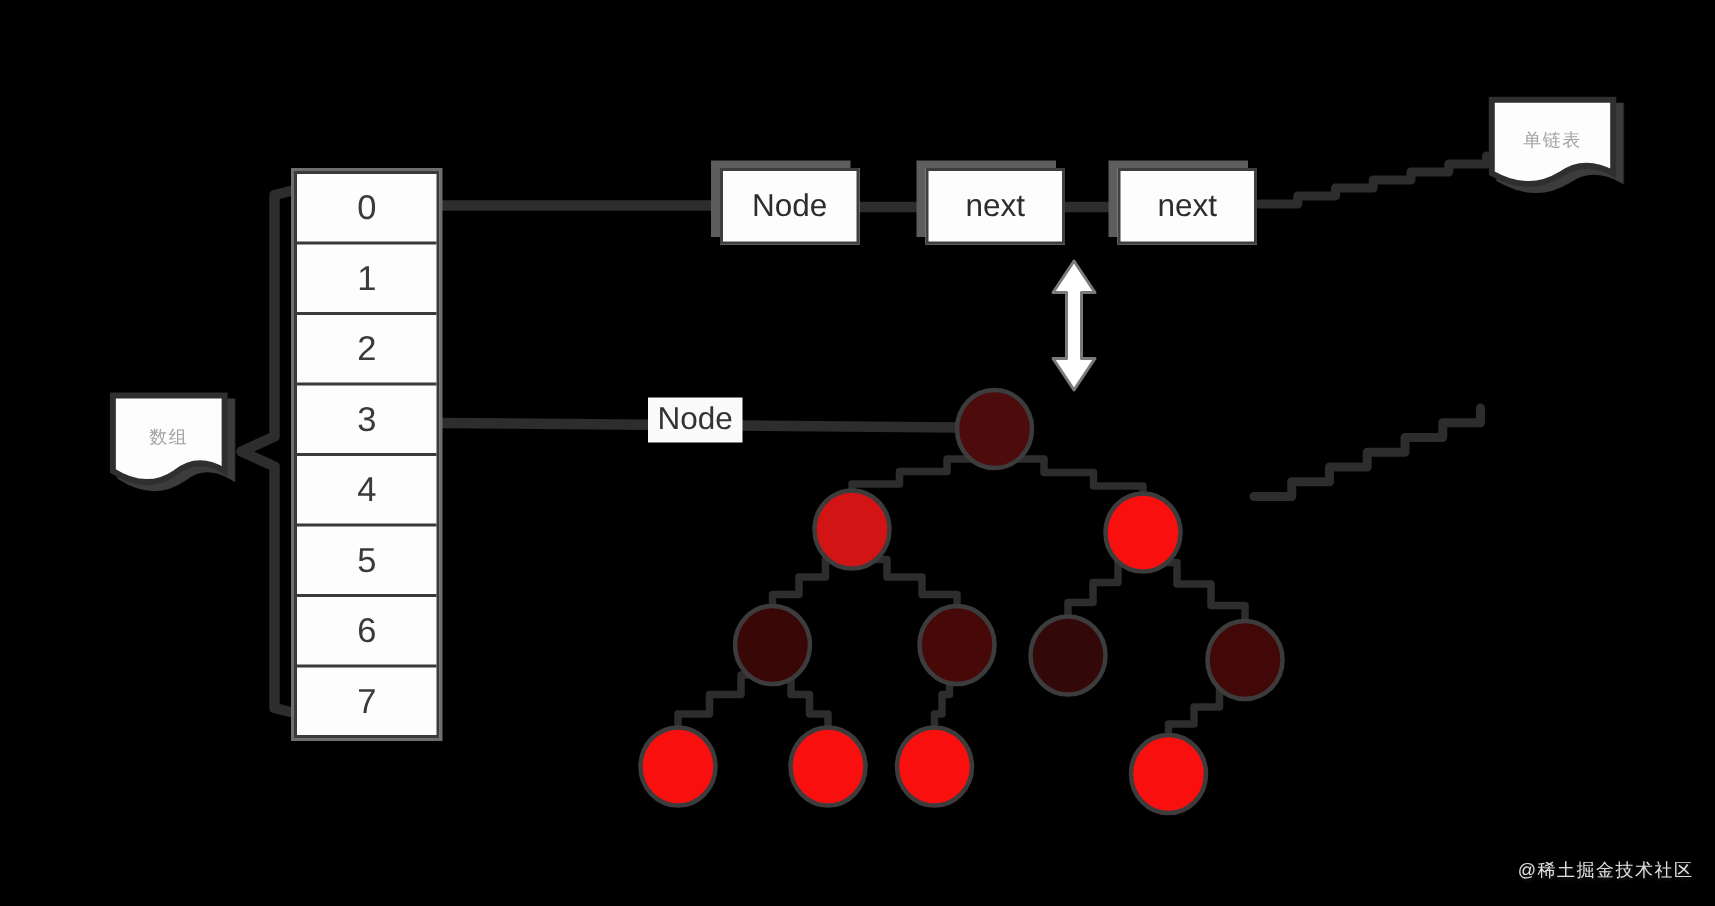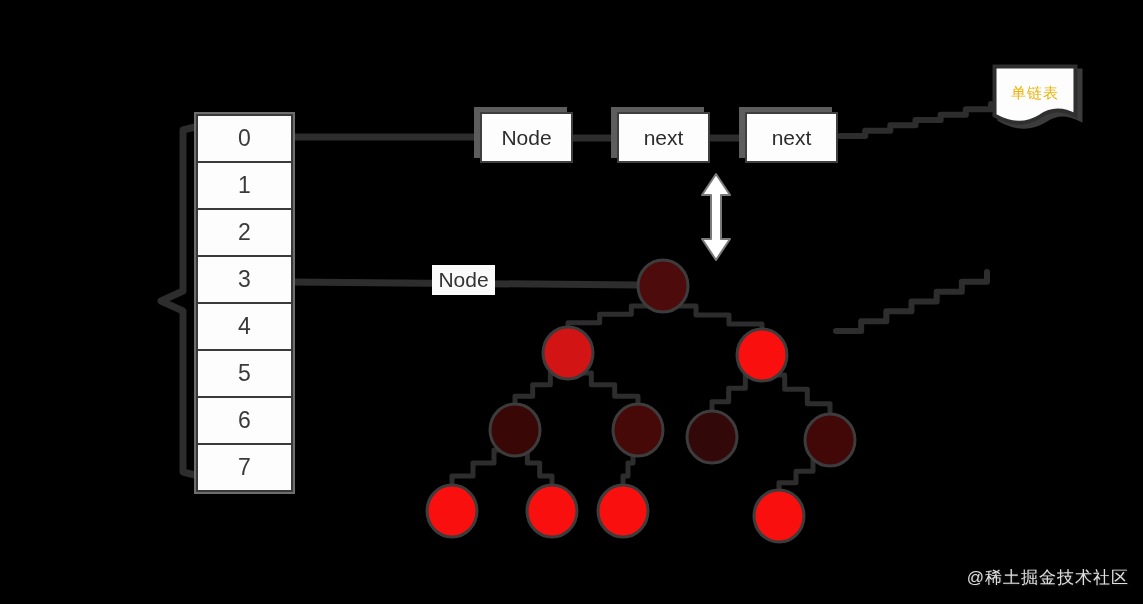--- a/index.html
+++ b/index.html
@@ -27,32 +27,32 @@
     background:#fdfdfd;border:2px solid #3f3f3f;
     box-shadow:-6px -5px 0 0 #5d5d5d;
     display:flex;align-items:center;justify-content:center;
     font-size:21px;color:#2d2d2d;
   }
   
   .doc{position:absolute;z-index:3;filter:drop-shadow(5px 4px 0 #3c3c3c);}
   .doc svg{position:absolute;left:0;top:0;width:100%;height:100%;overflow:visible;}
   .doc span{
     position:absolute;inset:0;display:flex;align-items:center;justify-content:center;
-    padding-bottom:10px;font-size:15px;color:#eab308;letter-spacing:1px;
+    padding-bottom:10px;font-size:12px;color:#a3a3a3;letter-spacing:1px;
   }
   
   .node-tag{
     position:absolute;left:432px;top:265px;width:63px;height:30px;z-index:3;
     background:#fafafa;display:flex;align-items:center;justify-content:center;
     font-size:21px;color:#333333;
   }
   
   .watermark{
     position:absolute;right:14px;bottom:15px;z-index:4;
-    font-size:17px;color:#e0e0e0;letter-spacing:1px;
+    font-size:12px;color:#e0e0e0;letter-spacing:1px;
     text-shadow:1px 1px 2px #222;
   }
 </style>
 </head>
 <body>
 
 <div class="stage">
 
   <svg id="diagram" width="1143" height="604" viewBox="0 0 1143 604">
       <path d="M195,127 L183,130 L183,291 L161,301 L183,311 L183,472 L195,475" fill="none" stroke="#2d2d2d" stroke-width="7" stroke-linejoin="round" stroke-linecap="round"></path>
@@ -90,20 +90,26 @@
       <div class="cell">0</div>
       <div class="cell">1</div>
       <div class="cell">2</div>
       <div class="cell">3</div>
       <div class="cell">4</div>
       <div class="cell">5</div>
       <div class="cell">6</div>
       <div class="cell">7</div>
     </div>
 
+  <div class="doc" style="left:72px;top:260px;width:81px;height:72px">
+    <svg viewBox="0 0 100 80" preserveAspectRatio="none">
+      <path d="M4,4 L96,4 L96,60 Q74,48 56,61 Q32,76 4,60 Z" fill="#fdfdfd" stroke="#2f2f2f" stroke-width="4" vector-effect="non-scaling-stroke"></path>
+    </svg>
+    <span>数组</span>
+  </div>
 
   <div class="doc" style="left:991px;top:63px;width:88px;height:70px">
     <svg viewBox="0 0 100 80" preserveAspectRatio="none">
       <path d="M4,4 L96,4 L96,60 Q74,48 56,61 Q32,76 4,60 Z" fill="#fdfdfd" stroke="#2f2f2f" stroke-width="4" vector-effect="non-scaling-stroke"></path>
     </svg>
     <span>单链表</span>
   </div>
 
 
   <div class="node-tag">

